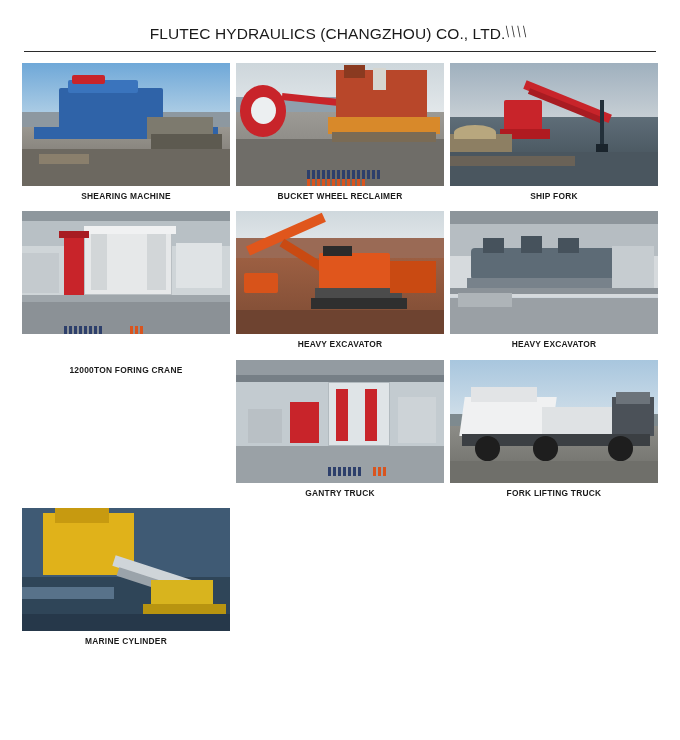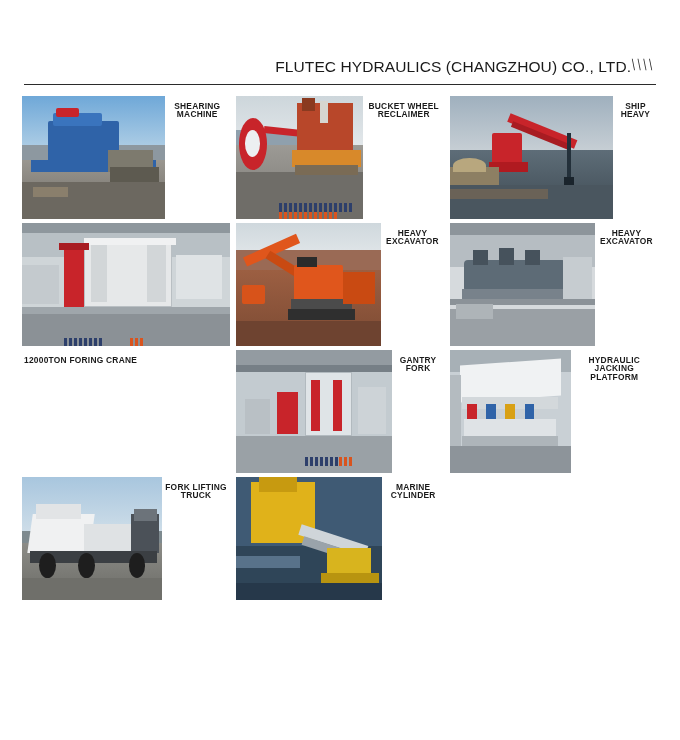--- a/index.html
+++ b/index.html
@@ -25,22 +25,21 @@
     font-size: 27px;
     font-weight: bold;
     letter-spacing: 0.3px;
     color: #1a1a1a;
     margin: 0 0 10px 0;
     line-height: 1.1;
   }
   .subtitle-row {
     display: flex;
     align-items: flex-end;
-    justify-content: flex-end;
-    margin-top: 33px;
+    justify-content: center;
   }
   .subtitle {
     font-size: 15.5px;
     color: #1a1a1a;
     margin: 0;
     line-height: 1.1;
     letter-spacing: 0.1px;
   }
   .slashes {
     font-size: 17px;
@@ -57,22 +56,22 @@
   }
   .grid {
     margin: 11px 22px 0 22px;
     display: grid;
     grid-template-columns: repeat(3, 1fr);
     column-gap: 6px;
     row-gap: 4px;
   }
   .cell {
     display: flex;
-    flex-direction: row;
-    align-items: flex-start;
+    flex-direction: column;
+    align-items: center;
   }
   .thumb {
     width: 100%;
     height: 123px;
     position: relative;
     overflow: hidden;
     background: #cfd6dc;
   }
   .caption {
     font-size: 8.4px;
@@ -157,21 +156,21 @@
         <div class="blk rot" style="left:38%;top:20%;width:38%;height:5%;background:#a81c22;transform:rotate(22deg);"></div>
         <div class="blk r" style="left:26%;top:30%;width:18%;height:26%;background:#c8242a;"></div>
         <div class="blk" style="left:24%;top:54%;width:24%;height:8%;background:#b01a20;"></div>
         <div class="blk" style="left:72%;top:30%;width:2%;height:38%;background:#23303a;"></div>
         <div class="blk" style="left:70%;top:66%;width:6%;height:7%;background:#1a242c;"></div>
         <div class="blk" style="left:0;top:58%;width:30%;height:16%;background:#8d7f63;"></div>
         <div class="blk" style="left:2%;top:50%;width:20%;height:12%;background:#b8a77e;border-radius:50% 50% 0 0;"></div>
         <div class="blk" style="left:0;top:72%;width:100%;height:28%;background:#4a565f;"></div>
         <div class="blk" style="left:0;top:76%;width:60%;height:8%;background:#6a6257;"></div>
       </div>
-      <div class="caption">SHIP HEAVY</div>
+      <div class="caption">SHIP FORK</div>
     </div>
 
     <div class="cell">
       <div class="thumb">
         <div class="blk" style="left:0;top:0;width:100%;height:30%;background:#b8c0c5;"></div>
         <div class="blk" style="left:0;top:0;width:100%;height:8%;background:#8e979d;"></div>
         <div class="blk" style="left:0;top:28%;width:100%;height:48%;background:#cfd5d8;"></div>
         <div class="ground blk" style="height:26%;background:#8b9196;"></div>
         <div class="blk" style="left:30%;top:14%;width:42%;height:54%;background:#e6e8e9;border:1px solid #b9bfc3;"></div>
         <div class="blk" style="left:33%;top:18%;width:8%;height:46%;background:#d2d6d8;"></div>
@@ -235,40 +234,23 @@
         <div class="blk" style="left:44%;top:18%;width:30%;height:52%;background:#dfe4e7;border:1px solid #b2babf;"></div>
         <div class="blk" style="left:48%;top:24%;width:6%;height:42%;background:#c8242a;"></div>
         <div class="blk" style="left:62%;top:24%;width:6%;height:42%;background:#c8242a;"></div>
         <div class="blk" style="left:26%;top:34%;width:14%;height:34%;background:#c8242a;"></div>
         <div class="blk" style="left:6%;top:40%;width:16%;height:28%;background:#b9c0c5;"></div>
         <div class="blk" style="left:78%;top:30%;width:18%;height:38%;background:#cdd3d7;"></div>
         <div class="blk" style="left:0;top:70%;width:100%;height:30%;background:#9aa1a6;"></div>
         <div class="people" style="left:44%;bottom:16px;"><i></i><i></i><i></i><i></i><i></i><i></i><i></i></div>
         <div class="people orange" style="left:66%;bottom:16px;"><i></i><i></i><i></i></div>
       </div>
-      <div class="caption">GANTRY FORK</div>
-    </div>
-
-    <div class="cell">
-      <div class="thumb">
-        <div class="blk" style="left:0;top:0;width:100%;height:100%;background:#c9d0d5;"></div>
-        <div class="blk" style="left:0;top:0;width:100%;height:18%;background:#a7b0b6;"></div>
-        <div class="blk" style="left:8%;top:10%;width:84%;height:30%;background:#f0f2f3;transform:skewY(-4deg);"></div>
-        <div class="blk" style="left:10%;top:38%;width:80%;height:10%;background:#d3d8db;"></div>
-        <div class="blk" style="left:14%;top:44%;width:8%;height:12%;background:#c8242a;"></div>
-        <div class="blk" style="left:30%;top:44%;width:8%;height:12%;background:#2f63a8;"></div>
-        <div class="blk" style="left:46%;top:44%;width:8%;height:12%;background:#d8a014;"></div>
-        <div class="blk" style="left:62%;top:44%;width:8%;height:12%;background:#2f63a8;"></div>
-        <div class="blk" style="left:12%;top:56%;width:76%;height:16%;background:#dfe3e6;"></div>
-        <div class="blk" style="left:10%;top:70%;width:80%;height:8%;background:#aeb5ba;"></div>
-        <div class="blk" style="left:0;top:78%;width:100%;height:22%;background:#8d949a;"></div>
-        <div class="blk" style="left:0;top:20%;width:9%;height:58%;background:#b4bbc0;"></div>
-      </div>
-      <div class="caption">HYDRAULIC JACKING PLATFORM</div>
-    </div>
+      <div class="caption">GANTRY TRUCK</div>
+    </div>
+
 
     <div class="cell">
       <div class="thumb">
         <div class="sky blk" style="top:0;height:52%;background:linear-gradient(#a8c6de,#d4e1ea);"></div>
         <div class="ground blk" style="height:48%;background:linear-gradient(#8d8d88,#6b6b66);"></div>
         <div class="blk" style="left:0;top:44%;width:100%;height:10%;background:#7e8a8f;"></div>
         <div class="blk" style="left:6%;top:30%;width:44%;height:32%;background:#f0f1f2;transform:skewX(-8deg);"></div>
         <div class="blk" style="left:10%;top:22%;width:32%;height:12%;background:#e2e4e6;"></div>
         <div class="blk" style="left:44%;top:38%;width:40%;height:22%;background:#dfe2e4;"></div>
         <div class="blk" style="left:78%;top:30%;width:20%;height:32%;background:#4b5158;"></div>

